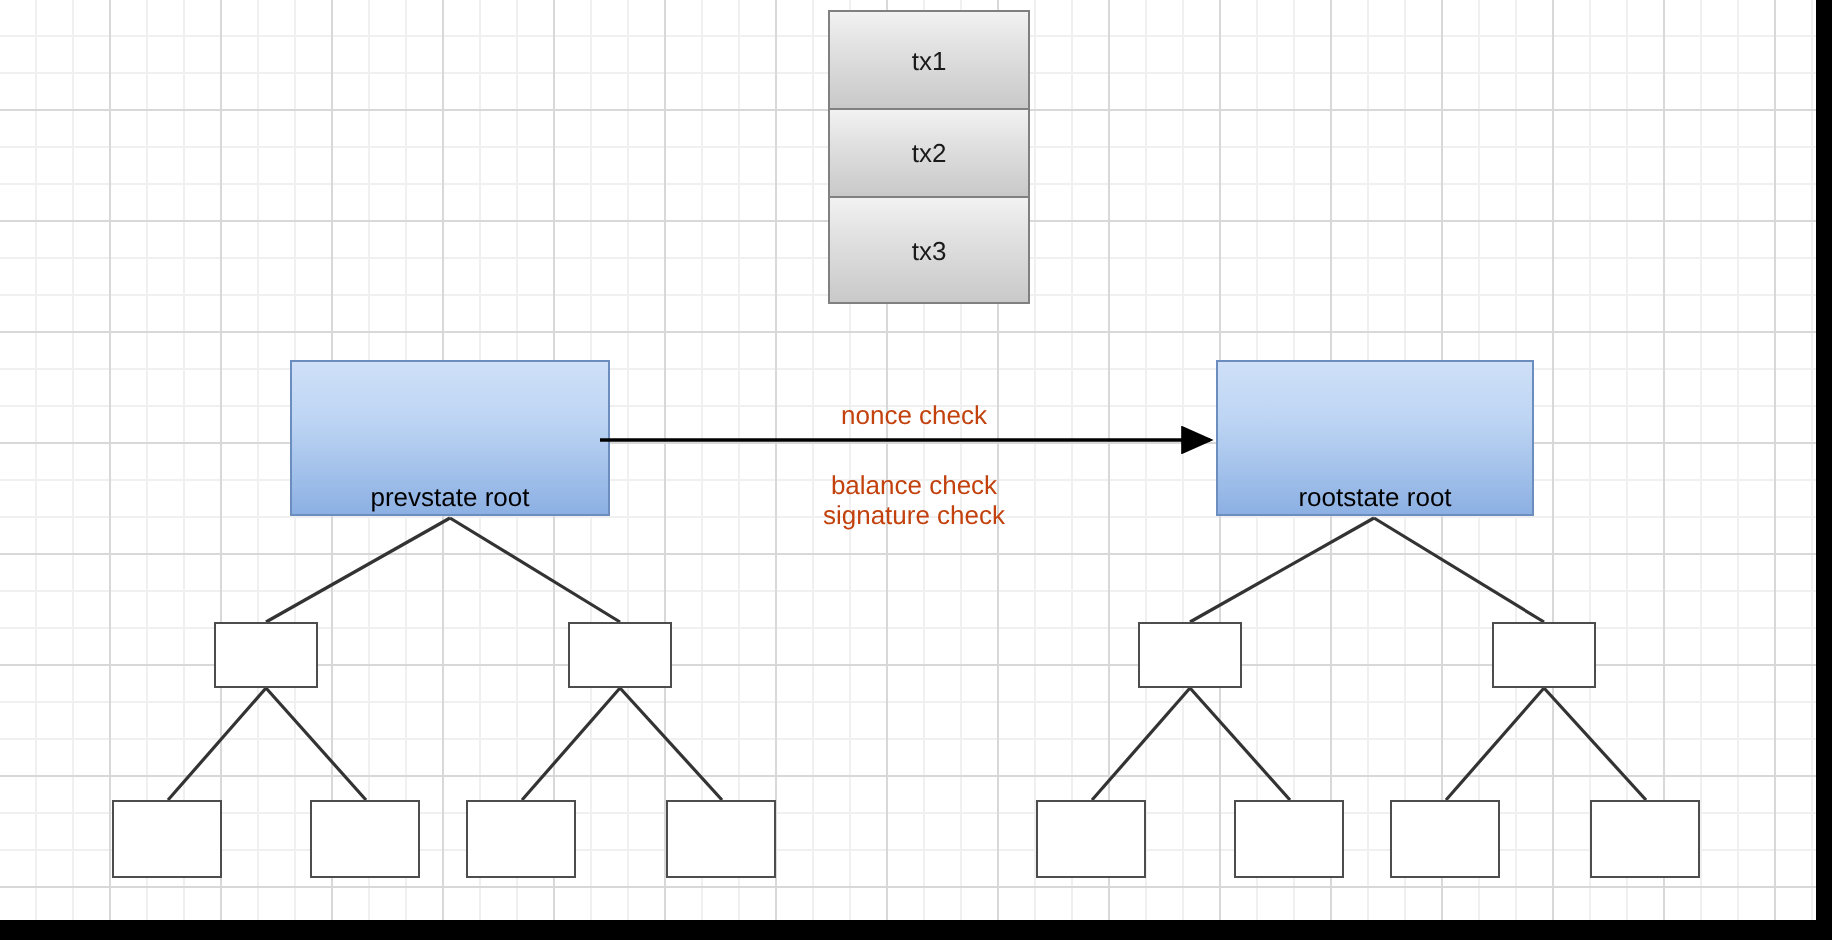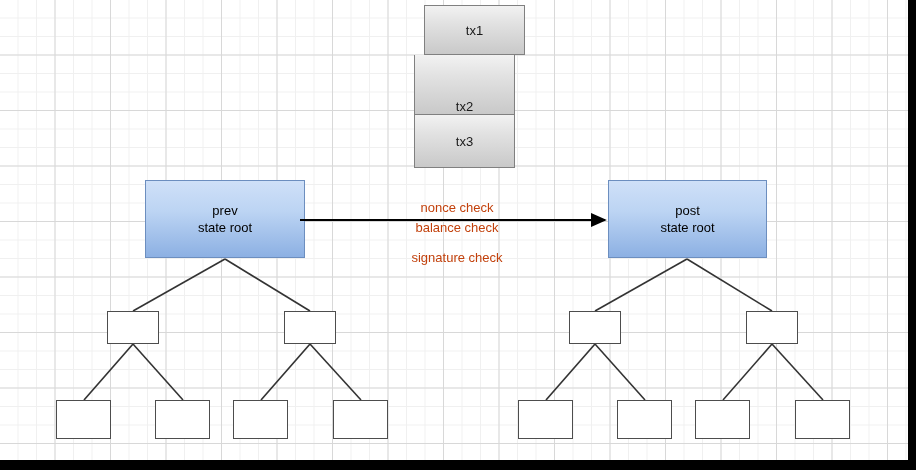--- a/index.html
+++ b/index.html
@@ -59,33 +59,33 @@
     box-sizing: border-box;
     width: 101px;
     border: 1px solid #808080;
     background: linear-gradient(to bottom, #f2f2f2 0%, #e2e2e2 35%, #c9c9c9 100%);
     display: flex;
     align-items: center;
     justify-content: center;
     font-size: 13px;
     color: #1a1a1a;
   }
-  .tx-box.h1 { height: 50px; margin-left: 10px; }
-  .tx-box.h2 { height: 60px; border-top: none; align-items: flex-end; }
+  .tx-box.h1 { height: 50px; }
+  .tx-box.h2 { height: 44px; border-top: none; }
   .tx-box.h3 { height: 53px; border-top: none; }
 
   
   .state-box {
     position: absolute;
     box-sizing: border-box;
     border: 1px solid #6c8ebf;
     background: linear-gradient(to bottom, #cfe0f8 0%, #bcd4f3 40%, #8cb0e3 100%);
     display: flex;
-    flex-direction: column;
-    align-items: center;
+    flex-direction: row;
+    align-items: flex-end;
     justify-content: center;
     font-size: 13px;
     line-height: 17px;
     color: #000000;
   }
   #prev-state-root {
     left: 145px; top: 180px;
     width: 160px; height: 78px;
   }
   #post-state-root {
@@ -106,21 +106,21 @@
     width: 210px;
     text-align: center;
     font-size: 13px;
     line-height: 17px;
     color: #c2410c;
   }
   .arrow-labels .lbl {
     display: block;
   }
   .arrow-labels .lbl.first  { position: relative; top: 0px; }
-  .arrow-labels .lbl.second { position: relative; top: 3px; }
+  .arrow-labels .lbl.second { position: relative; top: 18px; }
   .arrow-labels .lbl.third  { position: relative; top: 16px; }
 
   
   .node-box {
     position: absolute;
     box-sizing: border-box;
     border: 1.4px solid #4d4d4d;
     background: #ffffff;
   }
   .node-mid  { width: 52px; height: 33px; }
@@ -156,21 +156,21 @@
       <span>tx3</span>
     </div>
   </div>
 
   <div class="state-box" id="prev-state-root">
     <span>prev</span>
     <span>state root</span>
   </div>
 
   <div class="state-box" id="post-state-root">
-    <span>post</span>
+    <span>root</span>
     <span>state root</span>
   </div>
 
   <svg id="arrow-svg">
     <defs>
       <marker id="arrowhead" markerWidth="9" markerHeight="8" refX="8" refY="4" orient="auto">
         <path d="M0,0 L9,4 L0,8 z" fill="#000000"></path>
       </marker>
     </defs>
     <line x1="0" y1="15" x2="305" y2="15" stroke="#000000" stroke-width="1.8" marker-end="url(#arrowhead)"></line>

